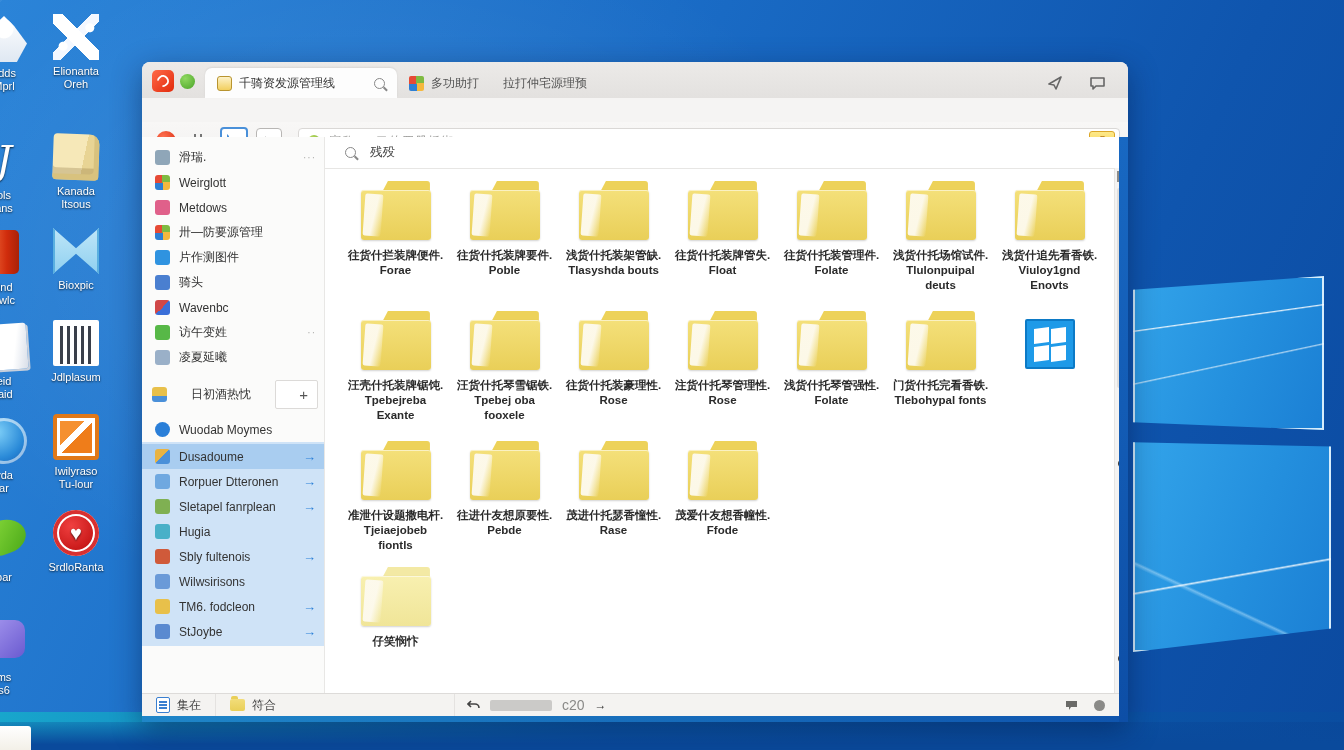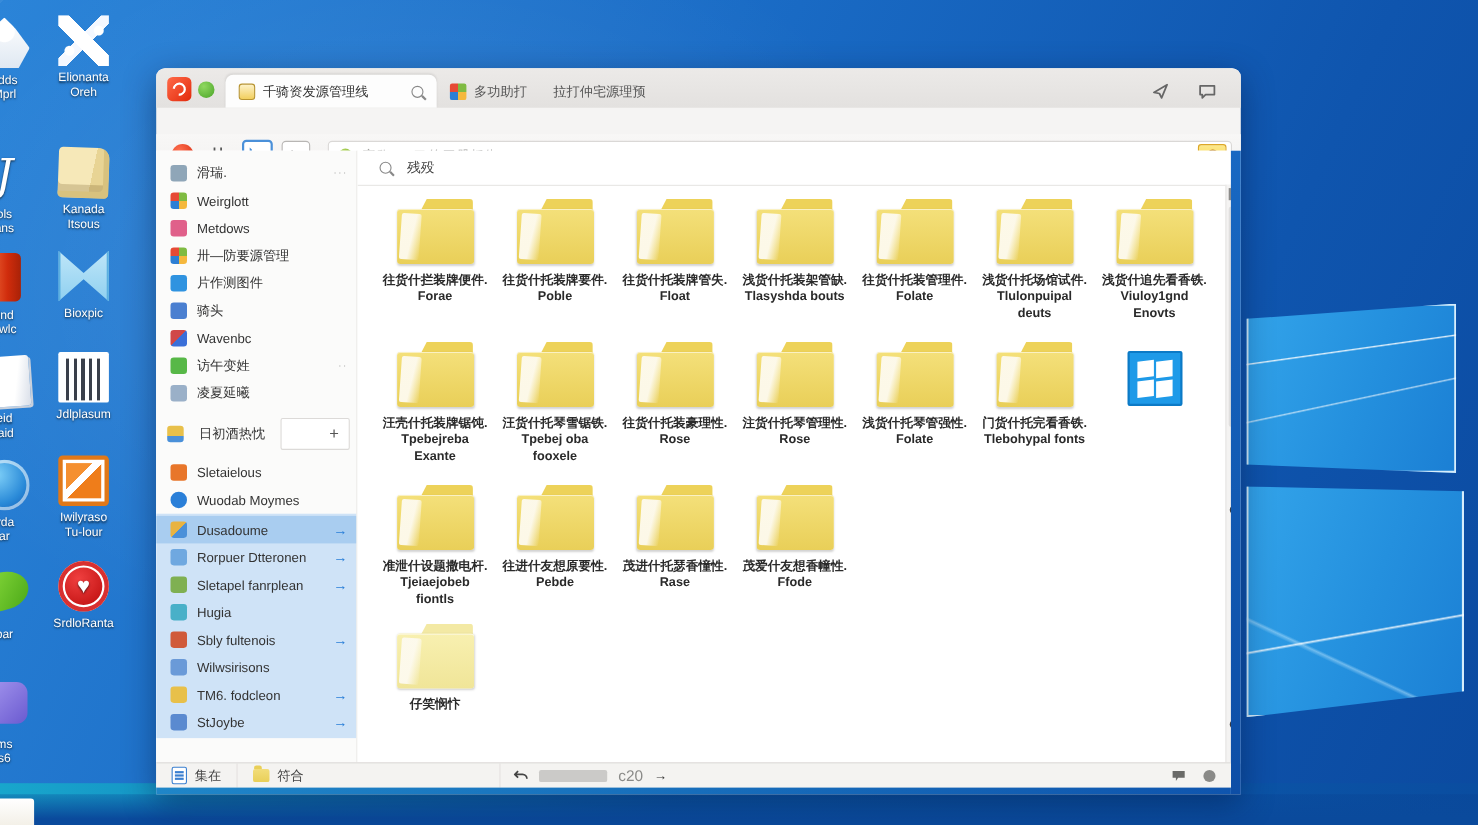--- a/index.html
+++ b/index.html
@@ -107,21 +107,21 @@
     background:linear-gradient(180deg,#1868c2,#0d4ea6);}
   .winbottom{position:absolute;left:0;right:9px;bottom:0;height:6px;background:linear-gradient(90deg,#1f86c8,#0f55ae);}
 
   
   .sidebar{width:183px;flex:none;background:#fbfbfa;border-right:1px solid #e8e7e5;font-size:12px;color:#333;
     padding-top:8px;box-sizing:border-box;position:relative;overflow:hidden;}
   .srow{display:flex;align-items:center;gap:9px;height:25px;padding:0 8px 0 13px;white-space:nowrap;}
   .si{width:15px;height:15px;border-radius:3px;flex:none;}
   .more{margin-left:auto;color:#b0b0ae;font-size:10px;letter-spacing:1px;}
   .arr{margin-left:auto;color:#2a7fd8;font-weight:bold;font-size:13px;}
-  .addrow{display:flex;align-items:center;gap:14px;margin:10px 6px 8px 10px;}
+  .addrow{display:flex;align-items:center;gap:24px;margin:10px 6px 8px 10px;}
   .addbox{flex:1;height:27px;background:#fff;border:1px solid #dcdad8;border-radius:2px;
     display:flex;align-items:center;justify-content:flex-end;padding-right:9px;color:#555;font-size:15px;}
   .selblock{background:#cfe3f7;padding:2px 0;}
   .srow.sel{background:#a9cdf0;}
 
   
   .main{flex:1;position:relative;overflow:hidden;background:#fff;}
   .searchrow{height:31px;display:flex;align-items:center;gap:14px;padding-left:20px;border-bottom:1px solid #e7e6e4;
     font-size:12.5px;color:#444;}
   .rowgrid{display:grid;grid-template-columns:repeat(7,109px);padding:8px 0 0 10px;}
@@ -365,24 +365,20 @@
 
         <div class="addrow">
           <span class="si" style="background:linear-gradient(180deg,#e8c04a 60%,#4a90d9 60%)"></span>
           <span style="font-size:12px">日初酒热忱</span>
           <span class="addbox">
               <span>+</span>
             </span>
         </div>
 
         <div class="srow">
-            <span class="si" style="background:#e8762a"></span>
-            <span>Sletaielous</span>
-          </div>
-        <div class="srow">
             <span class="si" style="background:#2a7fd8;border-radius:50%"></span>
             <span>Wuodab Moymes</span>
           </div>
         <div class="selblock">
           <div class="srow sel">
               <span class="si" style="background:linear-gradient(135deg,#e8b342 50%,#4a90d9 50%)"></span>
               <span>Dusadoume</span>
               <span class="arr">→</span>
             </div>
           <div class="srow">
@@ -450,33 +446,33 @@
                 <span>Poble</span>
               </div>
             </div>
           <div class="cell">
               <div class="folder">
                 <i class="ftab"></i>
                 <i class="fbody"></i>
                 <i class="fpage"></i>
               </div>
               <div class="flabel">
+                <span>浅货什托装架管缺.</span>
+                <span>Tlasyshda bouts</span>
+              </div>
+            </div>
+          <div class="cell">
+              <div class="folder">
+                <i class="ftab"></i>
+                <i class="fbody"></i>
+                <i class="fpage"></i>
+              </div>
+              <div class="flabel">
                 <span>往货什托装牌管失.</span>
                 <span>Float</span>
-              </div>
-            </div>
-          <div class="cell">
-              <div class="folder">
-                <i class="ftab"></i>
-                <i class="fbody"></i>
-                <i class="fpage"></i>
-              </div>
-              <div class="flabel">
-                <span>浅货什托装架管缺.</span>
-                <span>Tlasyshda bouts</span>
               </div>
             </div>
           <div class="cell">
               <div class="folder">
                 <i class="ftab"></i>
                 <i class="fbody"></i>
                 <i class="fpage"></i>
               </div>
               <div class="flabel">
                 <span>往货什托装管理件.</span>

